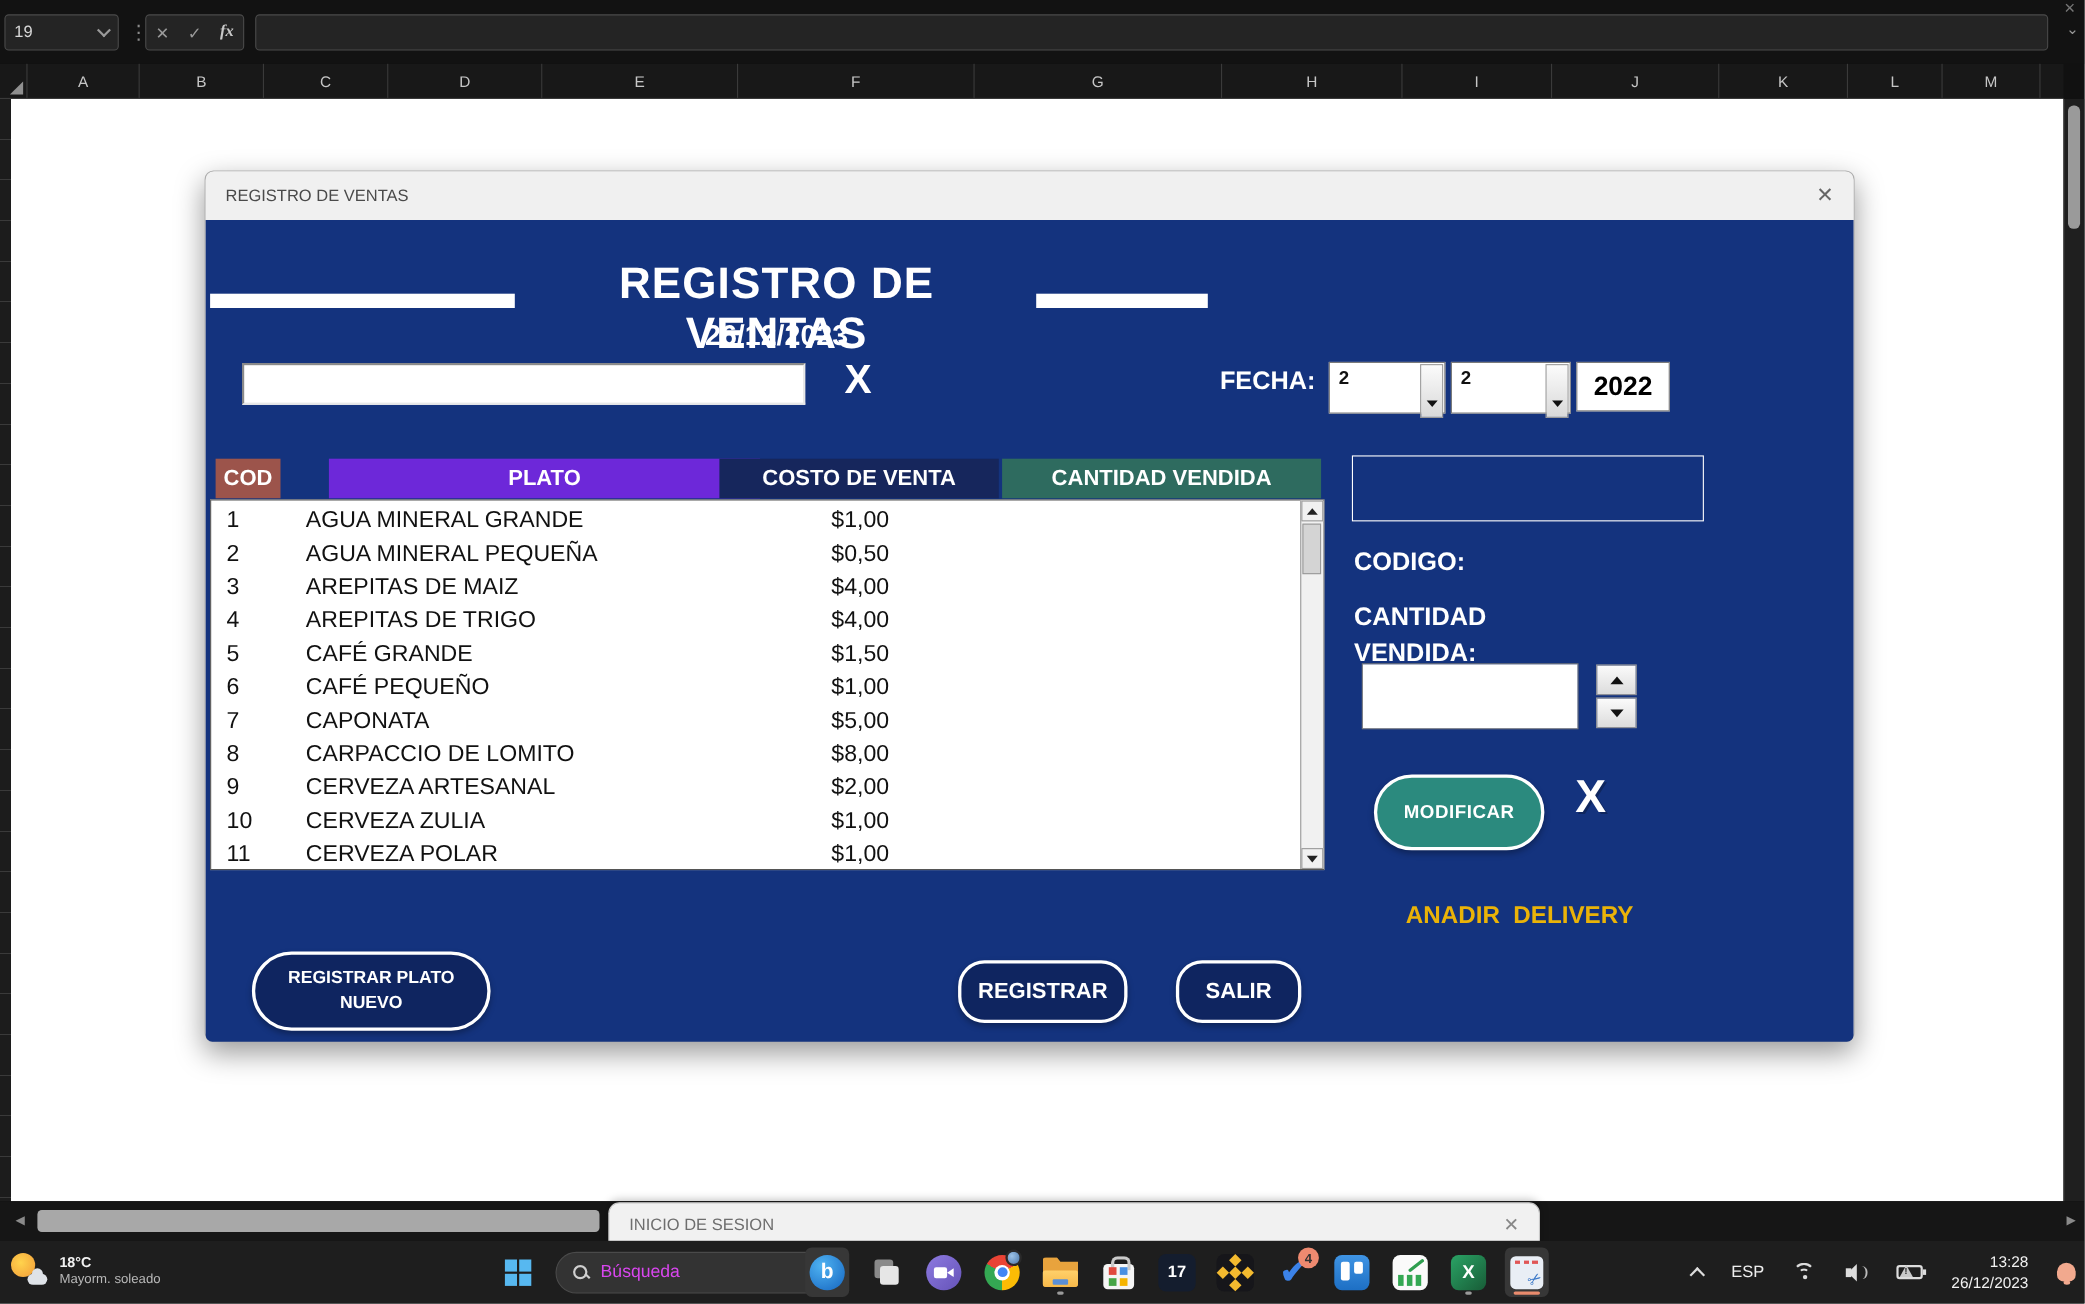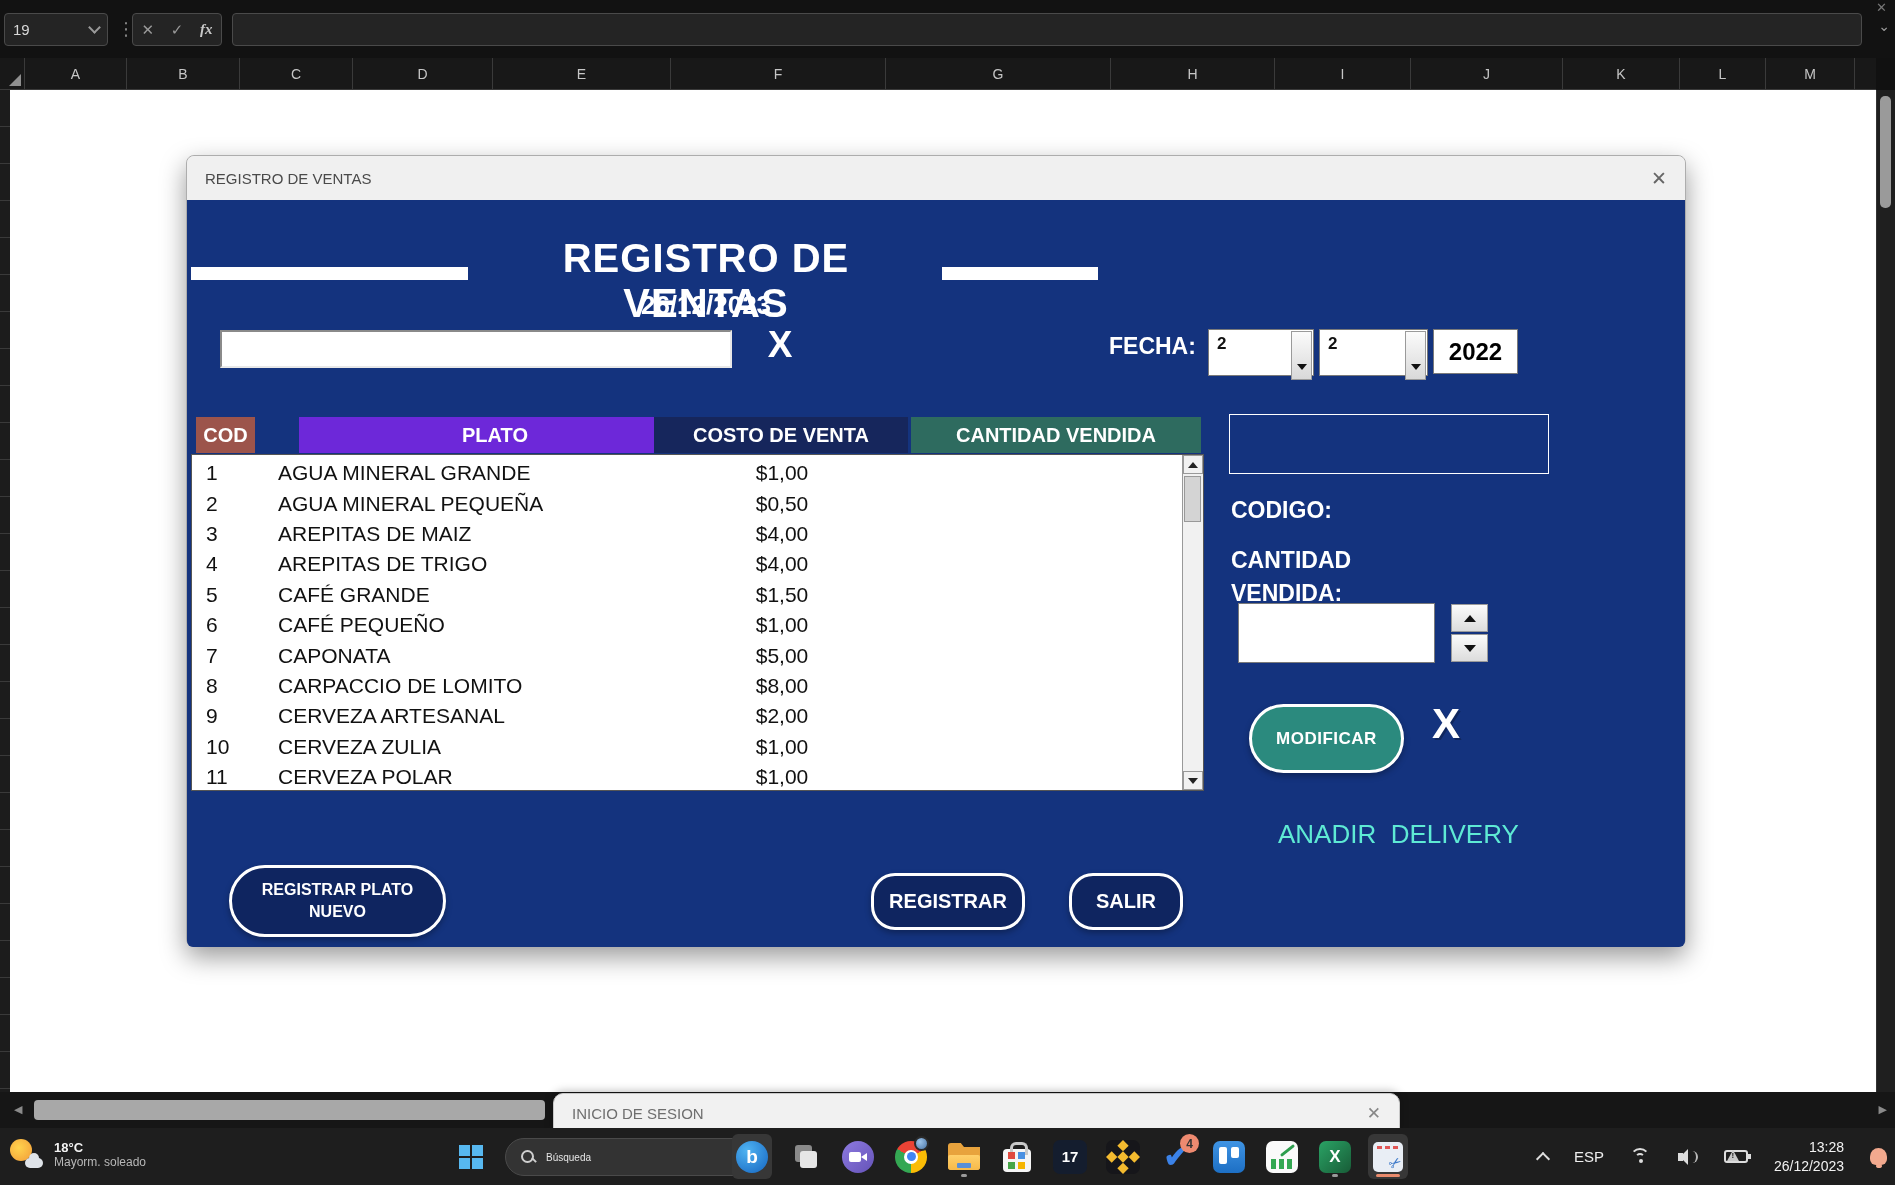--- a/index.html
+++ b/index.html
@@ -122,21 +122,21 @@
            display:flex; align-items:center; justify-content:center; margin-bottom:2px; }
   .spbtn i { width:0; height:0; border-left:6px solid transparent; border-right:6px solid transparent; }
   .spbtn.up i { border-bottom:7px solid #111; } .spbtn.dn i { border-top:7px solid #111; }
 
   .btn-modificar { position:absolute; left:1062px; top:504px; width:155px; height:69px; border-radius:35px;
                    background:#2B8A7E; border:3px solid #fff; color:#fff; font-weight:bold; font-size:17px;
                    display:flex; align-items:center; justify-content:center; letter-spacing:.5px;
                    box-shadow:0 3px 6px rgba(0,0,0,.3); }
   .panel-x { position:absolute; left:1226px; top:500px; width:66px; text-align:center; color:#fff;
              font-size:42px; font-weight:900; text-shadow:2px 2px 0 rgba(0,0,0,.25); }
-  .lab-anadir { position:absolute; left:1091px; top:619px; color:#5eead4; font-weight:normal; font-size:26px;
+  .lab-anadir { position:absolute; left:1091px; top:619px; color:#eab308; font-weight:bold; font-size:22px;
                 white-space:pre; }
 
   
   .pill { position:absolute; background:#0F2560; border:3px solid #fff; color:#fff; font-weight:bold;
           display:flex; align-items:center; justify-content:center; text-align:center;
           box-shadow:0 3px 6px rgba(0,0,0,.3); }
   .btn-nuevo { left:42px; top:665px; width:217px; height:72px; border-radius:37px; font-size:16px;
                line-height:1.35; padding:0 24px; }
   .btn-registrar { left:684px; top:673px; width:154px; height:57px; border-radius:24px; font-size:20px; }
   .btn-salir { left:882px; top:673px; width:114px; height:57px; border-radius:24px; font-size:20px; }
@@ -166,21 +166,21 @@
   .winlogo i { background:#57b8f0; }
 
   .searchpill { position:absolute; left:505px; top:10px; width:255px; height:38px; border-radius:19px;
                 background:#333; border:1px solid #4a4a4a; display:flex; align-items:center; gap:10px;
                 padding:0 14px; }
   .mag { position:relative; width:16px; height:16px; }
   .mag:before { content:""; position:absolute; left:1px; top:1px; width:9px; height:9px;
                 border:2px solid #cfcfcf; border-radius:50%; }
   .mag:after { content:""; position:absolute; left:11px; top:10px; width:6px; height:2px;
                background:#cfcfcf; transform:rotate(45deg); }
-  .searchtext { color:#e5e5e5; font-size:10px; }
+  .searchtext { color:#d946ef; font-size:16px; }
 
   .tb-icons { position:absolute; left:732px; top:6px; display:flex; gap:13px; }
   .tb-ic { width:40px; height:45px; display:flex; align-items:center; justify-content:center;
            position:relative; border-radius:6px; }
   .tb-ic.hl { background:#373737; }
   .run-dot:before { content:""; position:absolute; bottom:2px; left:50%; transform:translateX(-50%);
                     width:6px; height:3px; border-radius:2px; background:#9a9a9a; }
   .active-bar:before { content:""; position:absolute; bottom:2px; left:50%; transform:translateX(-50%);
                        width:24px; height:3px; border-radius:2px; background:#e98b6d; }
 

